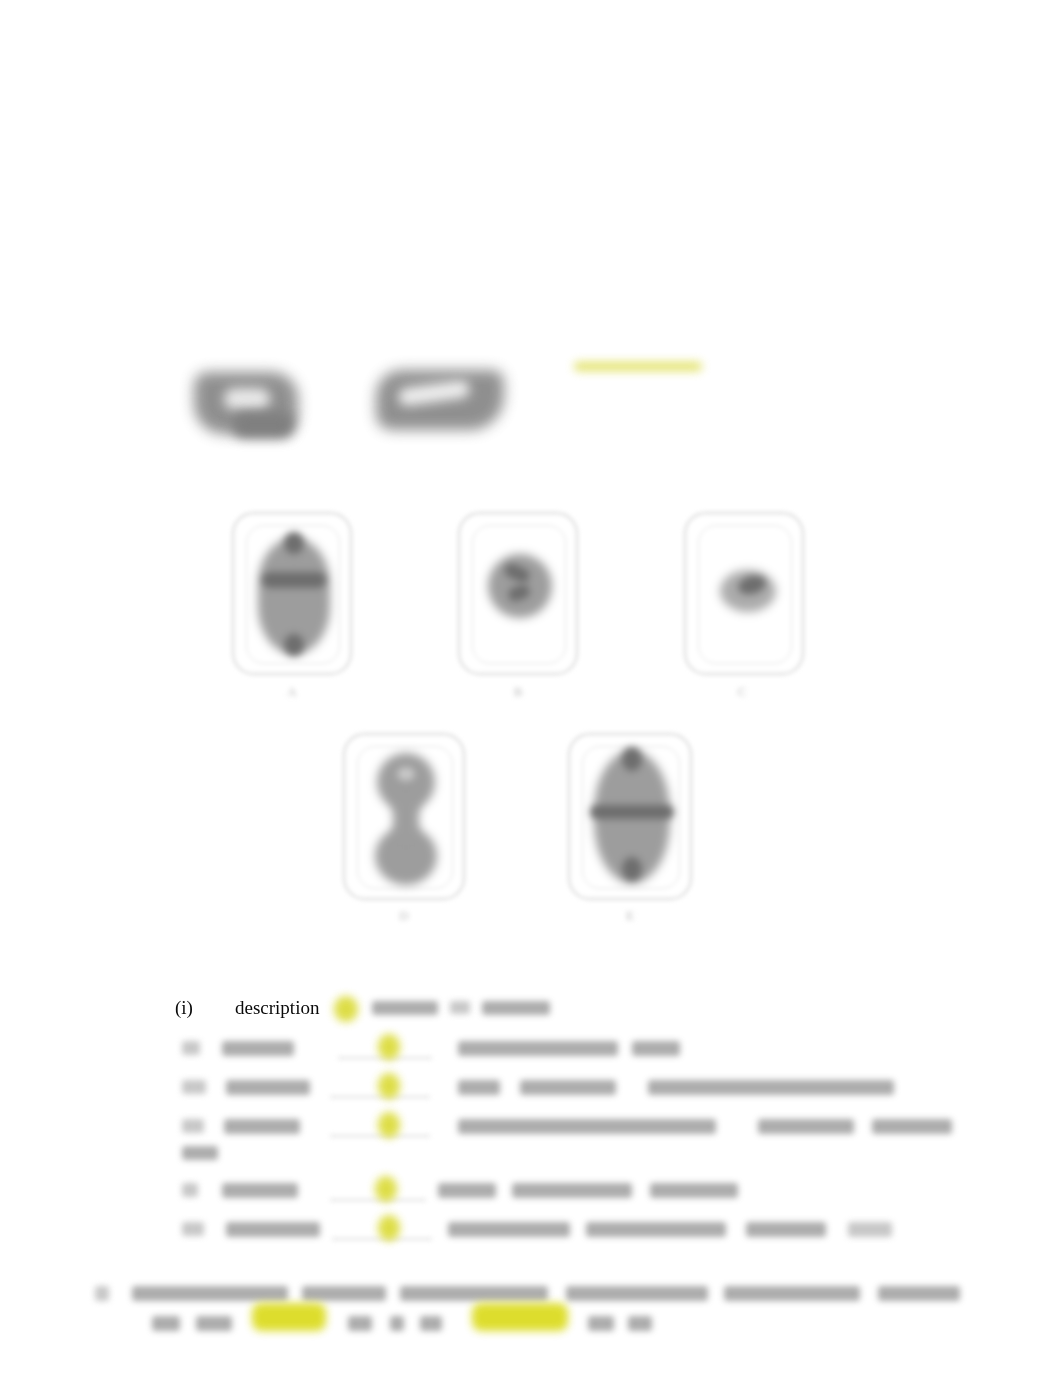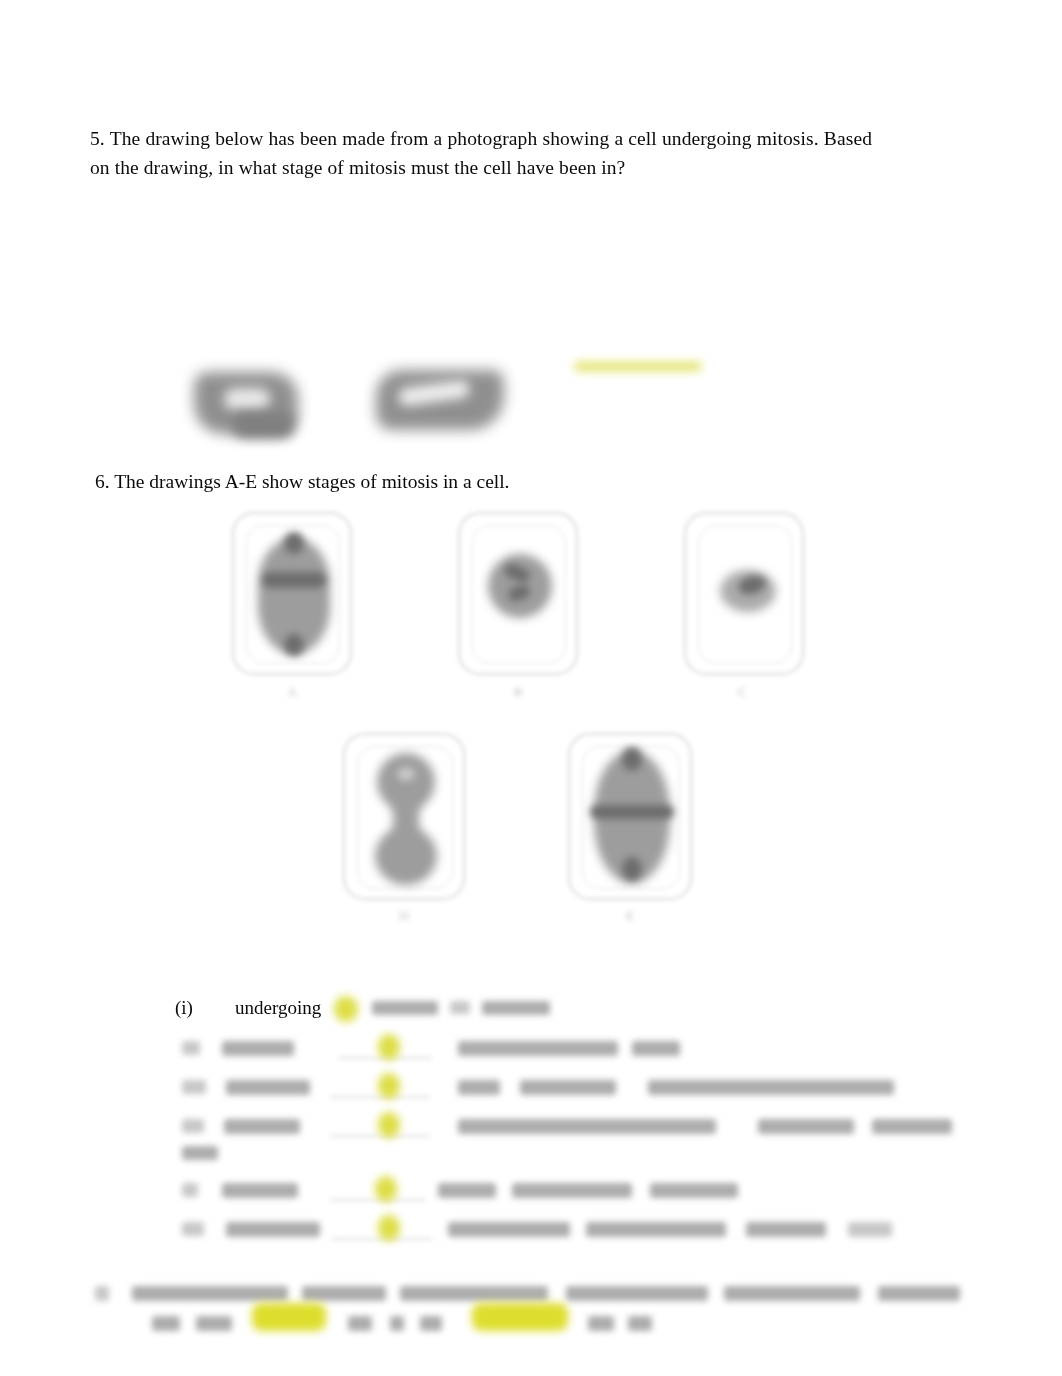--- a/index.html
+++ b/index.html
@@ -111,34 +111,32 @@
     background:#c4c4c4;
     filter:blur(2.6px);
     height:2px;opacity:.6;
   }
 </style>
 </head>
 <body>
 
 <div class="page">
 
-  <div class="q5">5.  The  drawing  below  has  been  made  from a photograph   showing  a cell undergoing mitosis.  Based   on  the  drawing,  in what  stage   of mitosis  must  the  cell  have  been   in?</div>
 
   <div class="blur-figure" style="left:180px;top:350px;width:540px;height:100px;">
     <div class="blob" style="left:14px;top:22px;width:104px;height:62px;border-radius:14px 26px 18px 30px;"></div>
     <div class="blob2" style="left:44px;top:38px;width:46px;height:22px;background:#e8e8e8;border-radius:10px;"></div>
     <div class="blob2" style="left:52px;top:62px;width:62px;height:26px;border-radius:12px;"></div>
 
     <div class="blob" style="left:196px;top:20px;width:128px;height:60px;border-radius:26px 12px 34px 16px;"></div>
     <div class="blob2" style="left:218px;top:34px;width:72px;height:18px;background:#efefef;border-radius:10px;transform:rotate(-8deg);"></div>
 
     <div class="yellow-sliver" style="left:394px;top:12px;width:128px;height:9px;border-radius:5px;"></div>
   </div>
 
-  <div class="q6">6.   The  drawings   A-E show  stages   of mitosis  in a cell.</div>
 
   <div class="cell-card" style="left:232px;top:512px;width:120px;height:163px;">
     <div class="cell-inner"></div>
     <div class="nucleus" style="left:24px;top:24px;width:72px;height:116px;border-radius:50% 50% 50% 50%/40% 40% 40% 40%;"></div>
     <div class="chrom" style="left:50px;top:18px;width:20px;height:22px;border-radius:50%;"></div>
     <div class="chrom" style="left:50px;top:120px;width:20px;height:22px;border-radius:50%;"></div>
     <div class="chrom" style="left:28px;top:58px;width:64px;height:16px;border-radius:8px;"></div>
   </div>
   <div class="card-label" style="left:272px;top:684px;">A</div>
 
@@ -170,21 +168,21 @@
     <div class="cell-inner"></div>
     <div class="nucleus" style="left:24px;top:16px;width:76px;height:132px;border-radius:50%/46%;"></div>
     <div class="chrom" style="left:52px;top:12px;width:20px;height:24px;border-radius:50%;"></div>
     <div class="chrom" style="left:52px;top:122px;width:20px;height:24px;border-radius:50%;"></div>
     <div class="chrom" style="left:20px;top:70px;width:84px;height:14px;border-radius:7px;"></div>
   </div>
   <div class="card-label" style="left:610px;top:908px;">E</div>
 
 
   <div class="roman-i">
-    <span class="num">(i)</span><span>undergoing</span>
+    <span class="num">(i)</span><span>description</span>
   </div>
   <div class="hl-dot" style="left:334px;top:996px;width:24px;height:26px;"></div>
   <div class="txt-blur" style="left:372px;top:1001px;width:66px;height:14px;"></div>
   <div class="txt-blur light" style="left:450px;top:1001px;width:20px;height:13px;"></div>
   <div class="txt-blur" style="left:482px;top:1001px;width:68px;height:14px;"></div>
 
   <div class="txt-blur light" style="left:182px;top:1041px;width:18px;height:14px;"></div>
   <div class="txt-blur" style="left:222px;top:1041px;width:72px;height:15px;"></div>
   <div class="rule-blur" style="left:338px;top:1057px;width:94px;"></div>
   <div class="hl-dot" style="left:378px;top:1034px;width:22px;height:26px;"></div>

